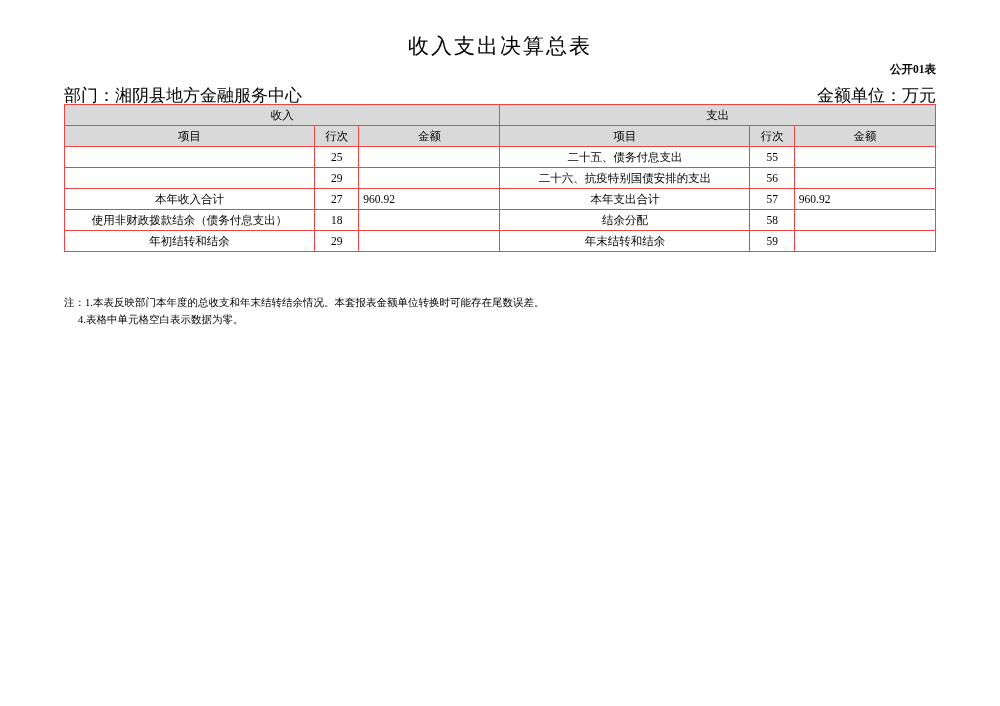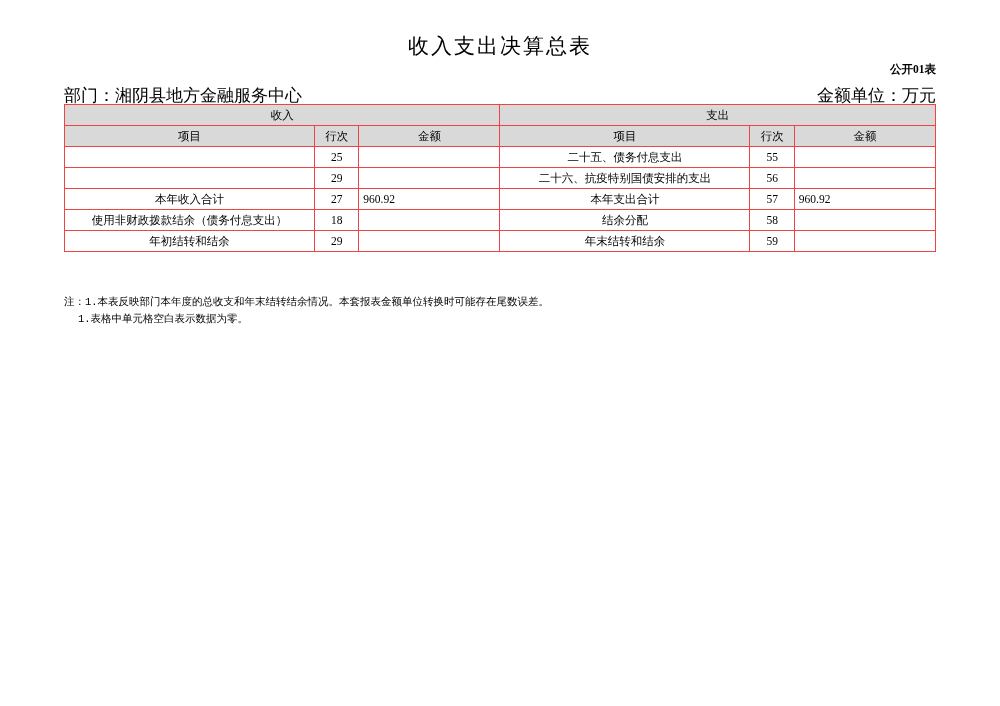--- a/index.html
+++ b/index.html
@@ -77,21 +77,21 @@
   .center { text-align: center; }
   .right  { text-align: left; padding-right: 6px; }
   .left   { text-align: center; padding-left: 4px; }
   .c-item  { width: 248px; }
   .c-line  { width: 44px; }
   .c-amt   { width: 140px; }
   .notes {
     position: absolute;
     top: 294px;
     left: 64px;
-    font-family: Liberation Mono, monospace;
+    font-family: Liberation Serif, serif;
     font-size: 10.5px;
     line-height: 17px;
     color: #000;
   }
   .notes div.indent { padding-left: 14px; }
 </style>
 </head>
 <body>
 
 <div class="page">
@@ -171,16 +171,16 @@
         <td class="left">年末结转和结余</td>
         <td class="center">59</td>
         <td class="right"></td>
       </tr>
 
     </tbody>
   </table>
 
   <div class="notes">
     <div>注：1.本表反映部门本年度的总收支和年末结转结余情况。本套报表金额单位转换时可能存在尾数误差。</div>
-    <div class="indent">1.表格中单元格空白表示数据为零。</div>
+    <div class="indent">4.表格中单元格空白表示数据为零。</div>
   </div>
 
 </div>
 
 </body></html>

